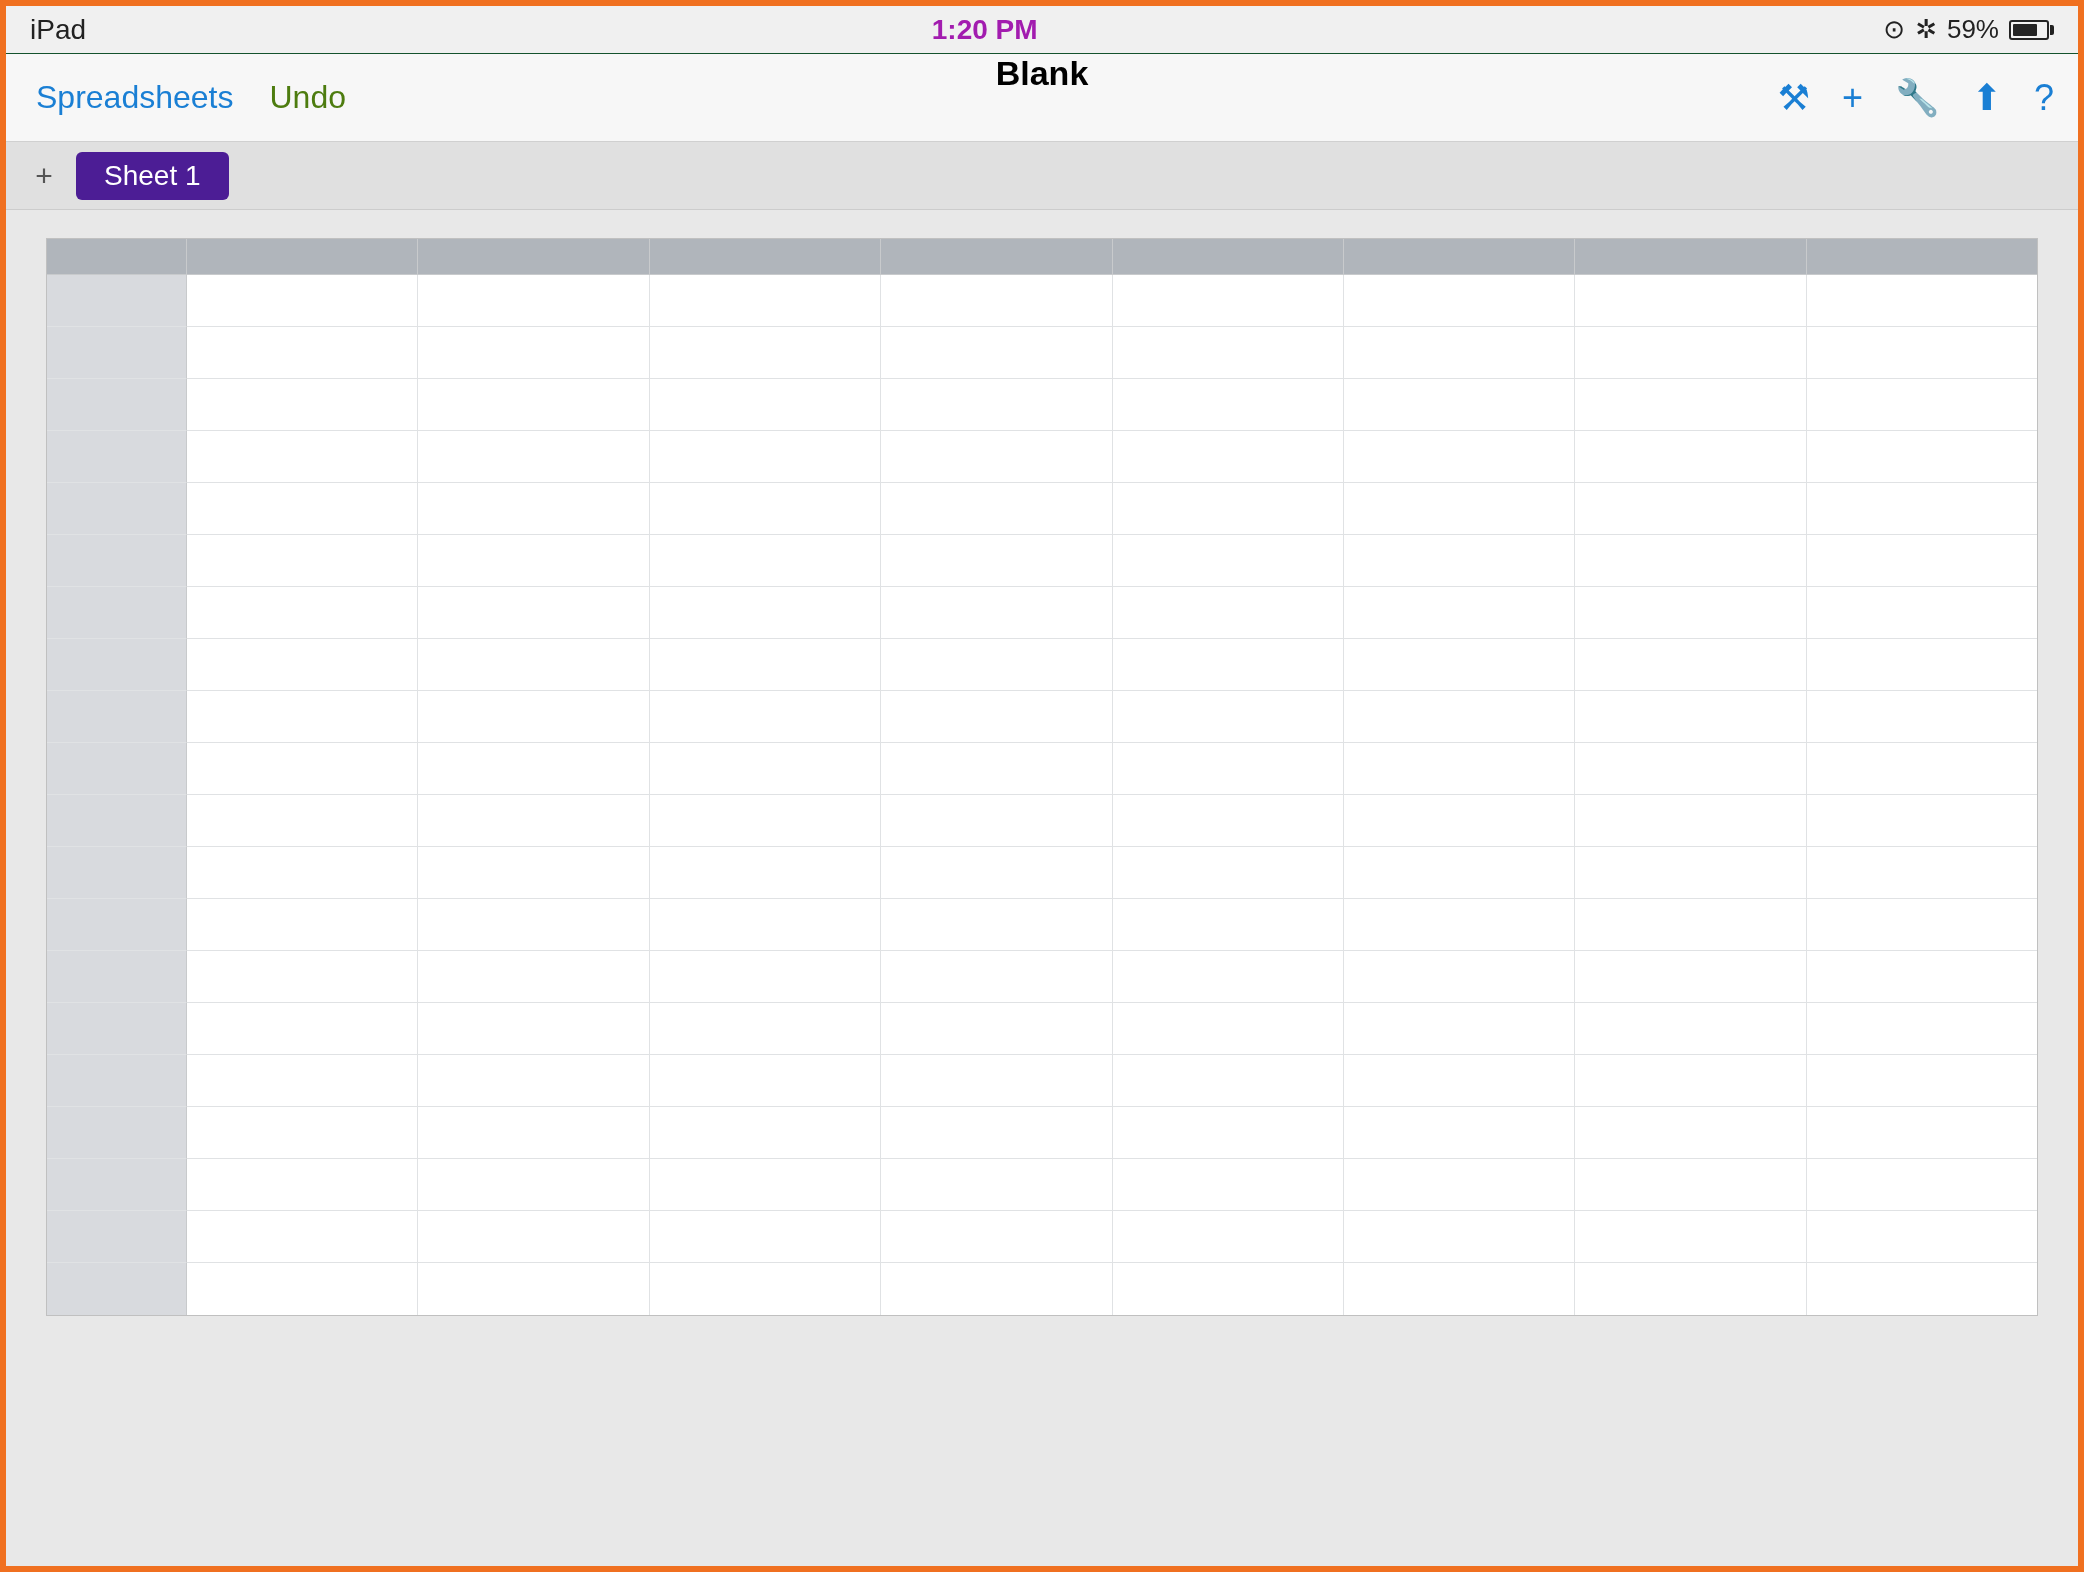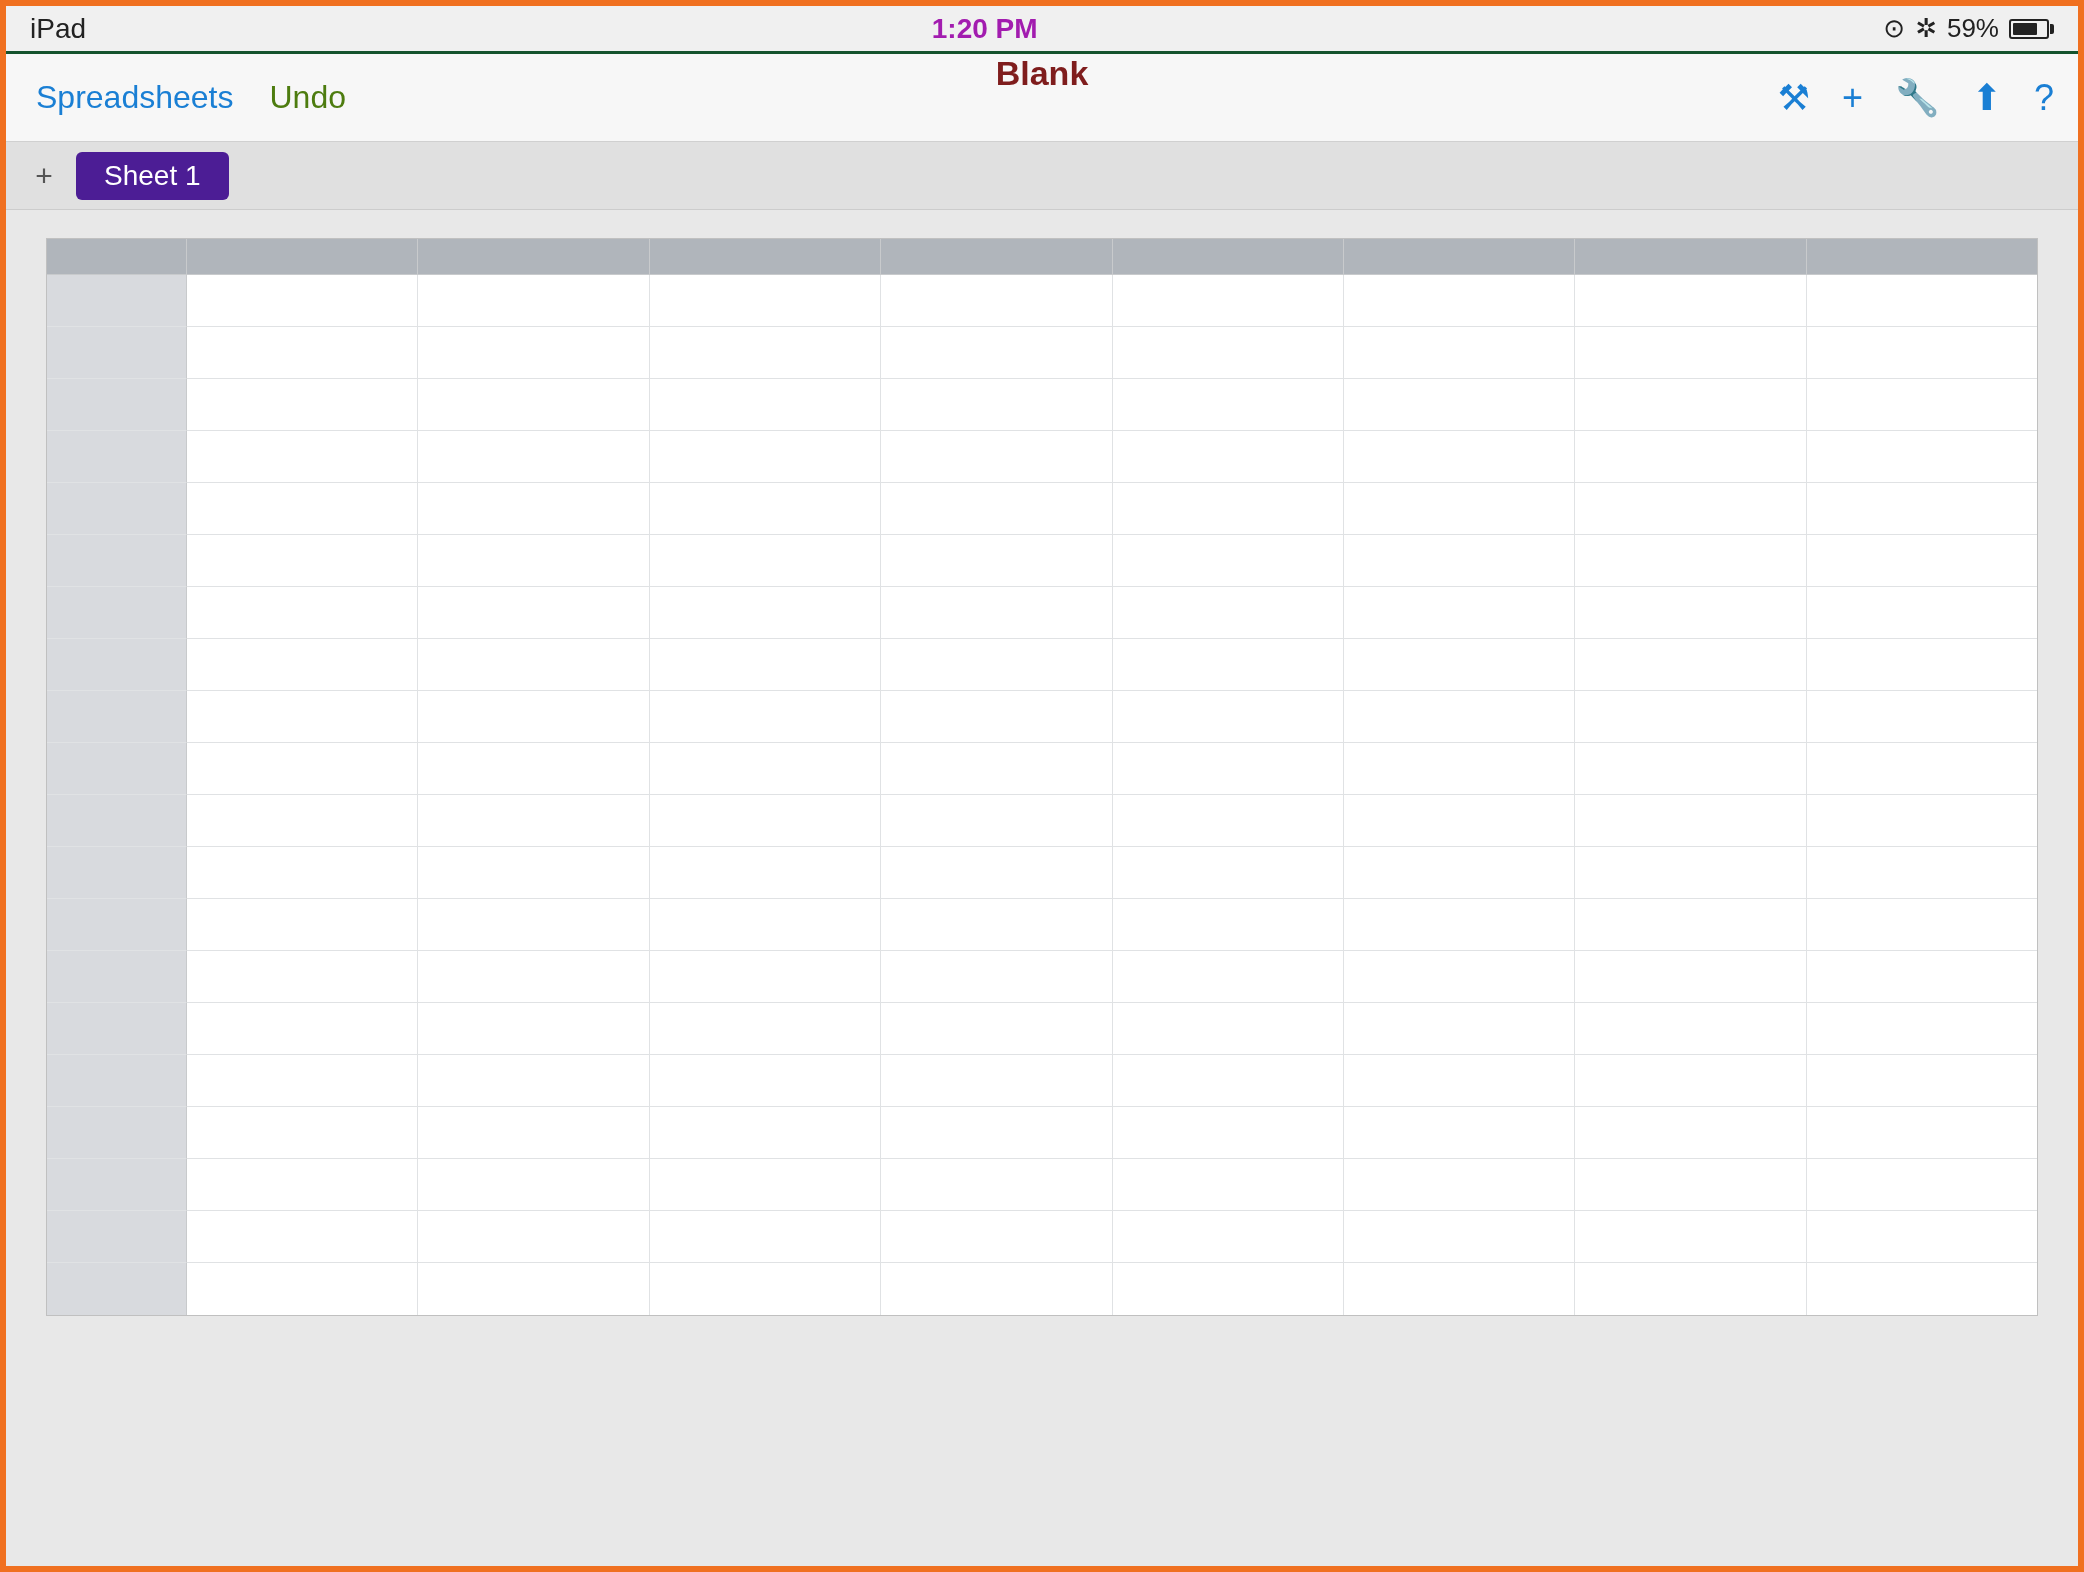--- a/index.html
+++ b/index.html
@@ -14,21 +14,21 @@
     }
 
     
     #status-bar {
       display: flex;
       align-items: center;
       justify-content: space-between;
       background: #f0f0f0;
       height: 48px;
       padding: 0 24px;
-      border-bottom: 3px solid #14532d;
+      border-bottom: 1px solid #14532d;
     }
     #status-left {
       font-size: 28px;
       font-weight: 500;
       color: #222;
     }
     #status-center {
       font-size: 28px;
       color: #a21caf;
       font-weight: 700;
@@ -86,21 +86,21 @@
       align-items: center;
       gap: 24px;
       flex: 1;
     }
     #toolbar-center {
       position: absolute;
       left: 50%;
       transform: translateX(-50%);
       font-size: 34px;
       font-weight: 700;
-      color: #7f1d1d;
+      color: #000000;
     }
     #toolbar-right {
       display: flex;
       align-items: center;
       gap: 32px;
       margin-left: auto;
     }
     .tb-btn {
       font-size: 32px;
       color: #1a7fd4;

